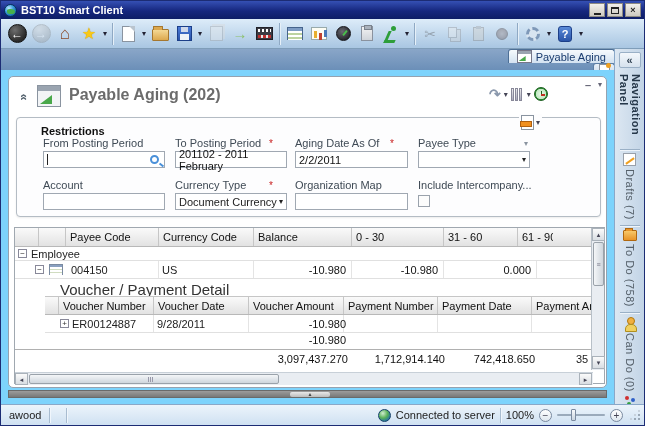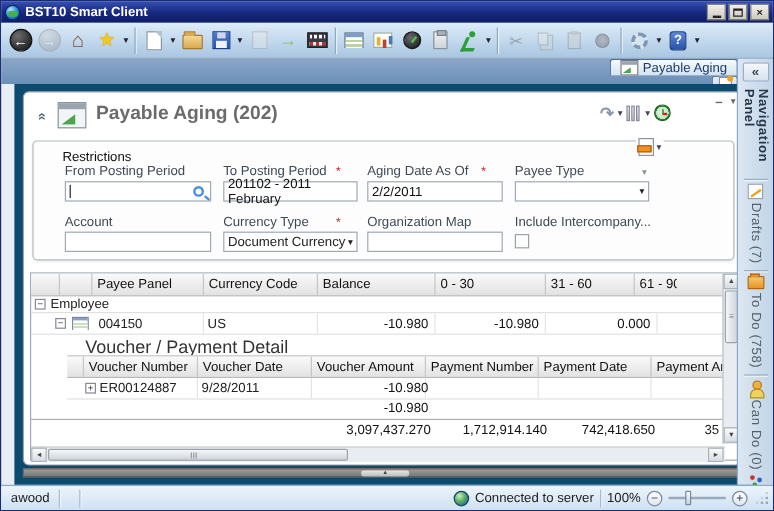--- a/index.html
+++ b/index.html
@@ -90,21 +90,21 @@
     display:flex; align-items:center; justify-content:center; }
   .icon-report { width:15px; height:13px; background:#fff; border:1px solid #778; position:relative; }
   .icon-report::before { content:""; position:absolute; left:0; top:0; width:100%; height:3px; background:#9aa4b0; }
   .icon-report::after { content:""; position:absolute; left:1px; bottom:1px; width:7px; height:5px;
     background:#49a84a; clip-path:polygon(0 100%,100% 0,100% 100%); }
   .icon-newtab { width:11px; height:13px; background:#fff; border:1px solid #8a94a0; position:relative; }
   .icon-newtab::after { content:""; position:absolute; right:-2px; top:-2px; width:5px; height:5px; border-radius:50%; background:#f0a020; }
   .tab-close { margin-left:auto; margin-right:8px; align-self:center; color:#101010; font-weight:bold; font-size:12px; cursor:default; }
 
   
-  .content { position:absolute; left:0; top:69px; width:614px; height:334px; background:#0c4a6e;margin-left:11px; }
+  .content { position:absolute; left:0; top:69px; width:614px; height:334px; background:#7dd3fc; }
   .panel { position:absolute; left:7px; top:6px; width:599px; height:312px; background:#fff;
     border:1px solid #95a2b0; border-radius:5px; }
   .hdr-chevron { position:absolute; left:12px; top:14px; color:#55636f; font-weight:bold; font-size:12px;
     transform:rotate(90deg); line-height:1; }
   .hdr-icon { position:absolute; left:28px; top:8px; width:24px; height:22px; background:#f2f4f6; border:1px solid #8a94a0; }
   .hdr-icon::before { content:""; position:absolute; left:0; top:0; width:100%; height:5px; background:#9aa4b0; }
   .hdr-icon::after { content:""; position:absolute; left:2px; bottom:2px; width:12px; height:9px;
     background:#49a84a; clip-path:polygon(0 100%,100% 0,100% 100%); }
   .page-title { position:absolute; left:60px; top:9px; font-size:16px; font-weight:bold; color:#6b6b6b; }
   .panel-min { position:absolute; left:576px; top:2px; color:#667; font-weight:bold; }
@@ -114,21 +114,21 @@
   .icon-cols { width:13px; height:13px; display:flex; gap:1px; }
   .icon-cols i { width:3px; height:13px; background:linear-gradient(#eee,#aab); border:1px solid #889; }
   .icon-clock { width:14px; height:14px; border-radius:50%; background:radial-gradient(#eafaea,#bfe8c0 60%,#2e8a34 62%); border:1px solid #1c6020; position:relative; }
   .icon-clock::before { content:""; position:absolute; left:6px; top:3px; width:1.5px; height:4px; background:#1c6020; }
   .icon-clock::after { content:""; position:absolute; left:6px; top:6px; width:4px; height:1.5px; background:#c03020; }
   .sm-caret { font-size:8px; color:#445; }
 
   
   .restrict { position:absolute; left:7px; top:40px; width:585px; height:100px;
     background:#fdfdfe; border:1px solid #b4bcc4; border-radius:4px; box-shadow:0 1px 2px rgba(0,0,0,.08); }
-  .restrict-title { position:absolute; left:24px; top:7px; font-weight:normal; color:#101010; }
+  .restrict-title { position:absolute; left:24px; top:7px; font-weight:bold; color:#101010; }
   .export-wrap { position:absolute; right:58px; top:-4px; display:flex; align-items:center; gap:2px; background:#fdfdfe; padding:1px 2px; }
   .icon-export { width:13px; height:15px; background:#fff; border:1px solid #8a94a0; position:relative; }
   .icon-export::after { content:""; position:absolute; left:-2px; top:5px; width:10px; height:4px; background:#f09020; border:1px solid #b06010; }
   .field { position:absolute; }
   .flabel { display:flex; align-items:center; color:#3f4a55; height:12px; }
   .req { color:#c81e1e; font-size:10px; margin-left:auto; margin-right:14px; }
   .finput { margin-top:2px; height:17px; background:#fff; border:1px solid #a0a8b2; display:flex; align-items:center; padding:0 3px; color:#111; }
   .caret-line { width:1px; height:11px; background:#222; }
   .icon-search { width:9px; height:9px; border:2px solid #4a90d9; border-radius:50%; position:relative; margin-left:auto; margin-right:2px; }
   .icon-search::after { content:""; position:absolute; left:7px; top:7px; width:5px; height:2px; background:#4a90d9; transform:rotate(40deg); }
@@ -414,21 +414,21 @@
             </div>
           <div class="checkbox"></div>
         </div>
       </div>
 
       <div class="grid">
 
         <div class="gc g-header" style="left:0;top:0;width:578px;height:19px;">
           <div class="hcell" style="left:0;width:23px;border-left:none;"></div>
           <div class="hcell" style="left:23px;width:27px;"></div>
-          <div class="hcell" style="left:50px;width:93px;">Payee Panel</div>
+          <div class="hcell" style="left:50px;width:93px;">Payee Code</div>
           <div class="hcell" style="left:143px;width:95px;">Currency Code</div>
           <div class="hcell" style="left:238px;width:98px;">Balance</div>
           <div class="hcell" style="left:336px;width:92px;">0 - 30</div>
           <div class="hcell" style="left:428px;width:93px;">31 - 60</div>
           <div class="hcell" style="left:502px;width:36px;text-align:right;">61 - 90</div>
         </div>
 
         <div class="gc" style="left:0;top:19px;width:578px;height:14px;border-bottom:1px solid #e0e0e0;">
           <span class="xbox" style="left:3px;top:2px;">−</span>
           <span style="position:absolute;left:16px;top:1px;color:#222;">Employee</span>

